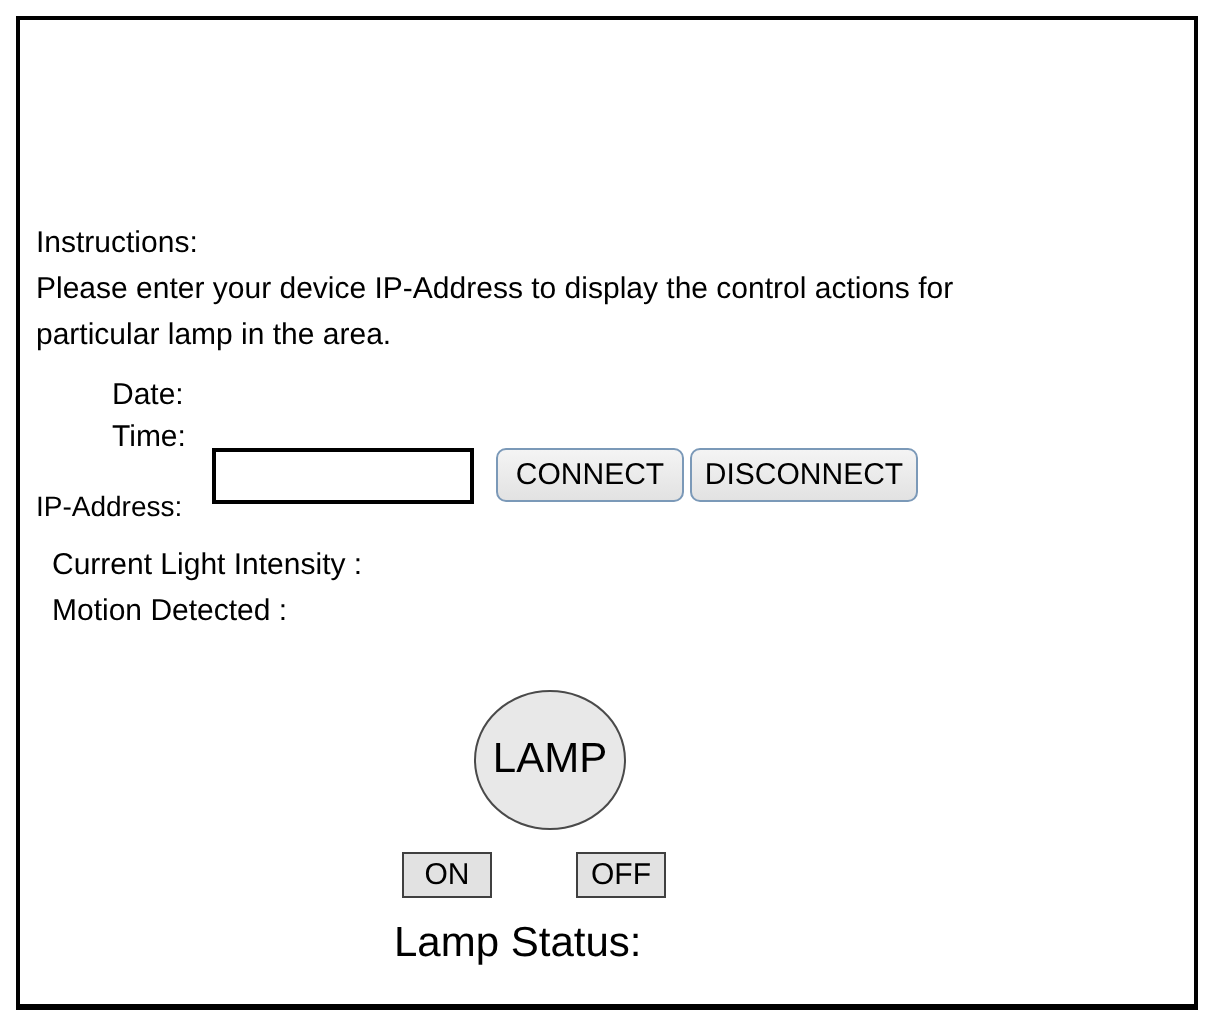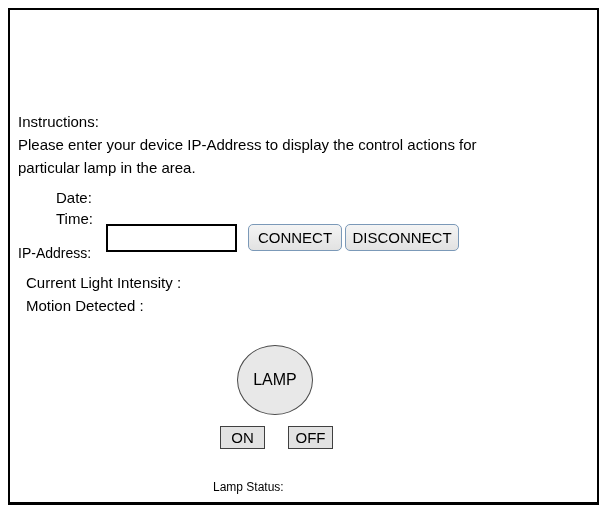--- a/index.html
+++ b/index.html
@@ -87,41 +87,40 @@
   .lamp-circle {
     position: absolute;
     left: 227px; top: 335px;
     width: 76px; height: 70px;
     border: 1.5px solid #4a4a4a;
     border-radius: 50%;
     background: #e8e8e8;
     display: flex;
     align-items: center;
     justify-content: center;
-    font-size: 16px;
+    font-size: 21px;
   }
   .btn-onoff {
     position: absolute;
     top: 416px;
     width: 45px; height: 23px;
     border: 1.5px solid #404040;
     background: #e2e2e2;
     font-family: "Liberation Sans", sans-serif;
     font-size: 15px;
     color: #000000;
     cursor: pointer;
     border-radius: 0;
   }
-  .btn-on { left: 210px; }
+  .btn-on { left: 191px; }
   .btn-off { left: 278px; }
   .lamp-status {
     position: absolute;
-    left: 187px; top: 470px;
-    font-size: 12px;
-    margin-left: 16px;
+    left: 187px; top: 450px;
+    font-size: 21px;
   }
 </style>
 </head>
 <body>
 
 <div class="frame">
 
 
   <div class="instructions">
     <div>Instructions:</div>

